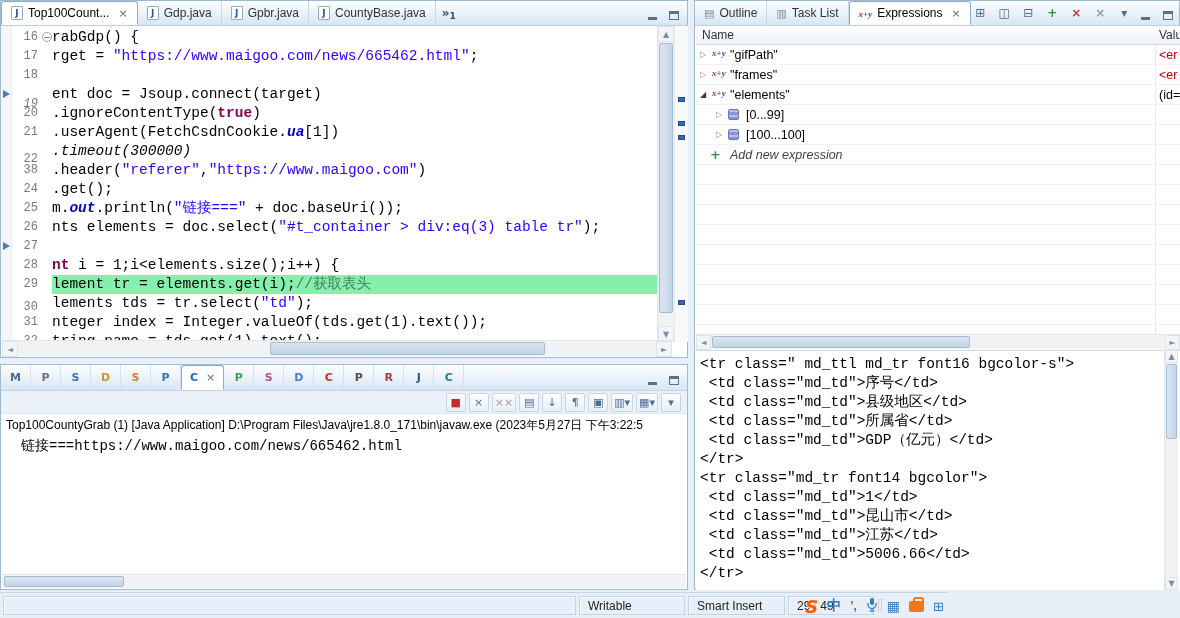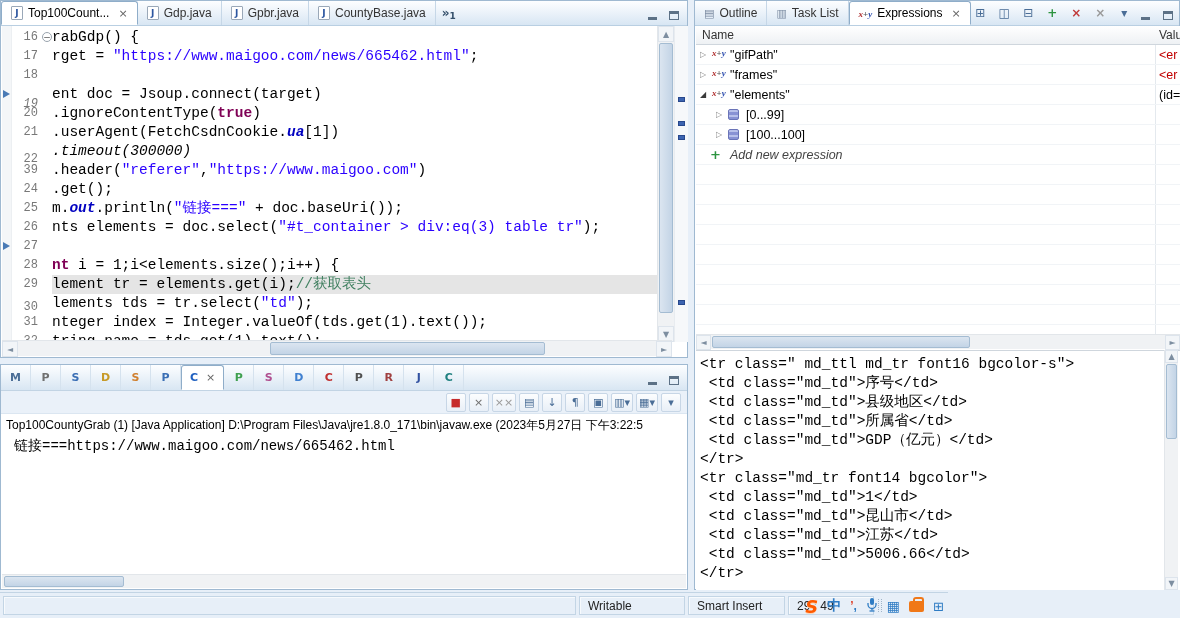--- a/index.html
+++ b/index.html
@@ -29,21 +29,21 @@
 
   
   #editor-body{position:absolute;left:1px;top:25px;width:686px;height:316px;background:#fff;overflow:hidden}
   #marker-bar{position:absolute;left:0;top:0;width:10px;height:100%;background:#f4f6f8;border-right:1px solid #eceff2}
   #gutter{position:absolute;left:10px;top:0;width:28px;height:100%}
   .lnum{position:absolute;right:2px;width:26px;text-align:right;font:12px "Liberation Mono",monospace;color:#787878;line-height:19px}
   #fold-col{position:absolute;left:40px;top:0;width:10px;height:100%}
   .fold{position:absolute;left:0;width:10px;height:10px;border:1px solid #9aa4ae;border-radius:50%;background:#fff;color:#555;font-size:9px;line-height:8px;text-align:center;font-family:"DejaVu Sans",sans-serif}
   #code-pane{position:absolute;left:50px;top:0;right:31px;height:100%}
   .codeline{position:absolute;left:0;width:100%;height:19px;white-space:pre;font-family:"Liberation Mono","DejaVu Sans Mono",monospace;font-size:14.5px;line-height:19px}
-  .rowblue{background:#e5e5e5}
+  .rowblue{background:#86efac}
   .hlgreen{background:#d6e4ae}
   .seg-d{color:#000}
   .seg-k{color:#7f0055;font-weight:bold}
   .seg-s{color:#2a00ff}
   .seg-c{color:#3f7f5f}
   .seg-f{color:#0000c0;font-style:italic;font-weight:bold}
   .marker{position:absolute;left:1px;width:0;height:0;border-top:4px solid transparent;border-bottom:4px solid transparent;border-left:7px solid #4a7ab5}
 
   
   .vscroll{position:absolute;width:17px;background:#f0f2f4;border-left:1px solid #e2e6ea}
@@ -56,21 +56,21 @@
 
   
   .ctabbar{position:absolute;left:0;top:0;right:0;height:26px;background:linear-gradient(#fdfeff,#d8e6f3);border-bottom:1px solid #c2d4e4;display:flex;align-items:stretch}
   .ctab{width:30px;display:flex;align-items:center;justify-content:center;border-right:1px solid #d5e2ee;cursor:default}
   .ctab.active{background:#fff;border:1px solid #8fadc9;border-bottom-color:#fff;border-radius:3px 3px 0 0;width:auto;padding:0 8px;gap:4px}
   .cicon{font:bold 11px "DejaVu Sans",sans-serif}
   #console-toolbar{position:absolute;left:0;top:26px;right:0;height:23px;background:#eaf1f9;border-bottom:1px solid #dbe6f1;display:flex;align-items:center;justify-content:flex-end;gap:3px;padding-right:6px}
   .tbtn{min-width:20px;height:19px;border:1px solid #c7d6e6;background:linear-gradient(#fcfdfe,#e8eff7);border-radius:2px;display:flex;align-items:center;justify-content:center;font-size:11px;padding:0 2px;cursor:default}
   #console-body{position:absolute;left:1px;top:49px;right:1px;bottom:15px;background:#fff;overflow:hidden}
   .console-title{font:12px "Liberation Sans",sans-serif;color:#000;padding:3px 4px 2px;white-space:nowrap}
-  .console-line{font:14px "Liberation Mono","DejaVu Sans Mono",monospace;padding:1px 12px;white-space:pre}
+  .console-line{font:14px "Liberation Mono","DejaVu Sans Mono",monospace;padding:1px 19px;white-space:pre}
   #console-hscroll{left:1px;right:1px;bottom:1px}
 
   
   .rtoolbar{display:flex;align-items:center;gap:5px;padding-right:4px}
   .rt-ic{width:19px;height:18px;display:flex;align-items:center;justify-content:center;font-size:12px;font-family:"DejaVu Sans",sans-serif;cursor:default}
   #expr-table{position:absolute;left:1px;top:25px;width:484px;height:308px;background:#fff;overflow:hidden}
   .expr-header{position:absolute;left:0;top:0;width:100%;height:19px;background:linear-gradient(#ffffff,#eef1f4);border-bottom:1px solid #cfd6dd;font-size:12px;color:#333}
   .col-name-h{position:absolute;left:6px;top:2px}
   .col-value-h{position:absolute;left:463px;top:2px;white-space:nowrap}
   .col-divider{position:absolute;left:459px;top:0;width:1px;height:100%;background:#e4e9ee}
@@ -149,21 +149,21 @@
         <div class="marker" style="top: 216px;"></div>
       </div>
     <div id="gutter">
         <div class="lnum" style="top: 2px;">16</div>
         <div class="lnum" style="top: 21px;">17</div>
         <div class="lnum" style="top: 40px;">18</div>
         <div class="lnum" style="top: 69px; font-style: italic;">19</div>
         <div class="lnum" style="top: 78px;">20</div>
         <div class="lnum" style="top: 97px; text-align: right;">21</div>
         <div class="lnum" style="top: 124px;">22</div>
-        <div class="lnum" style="top: 135px;">39</div>
+        <div class="lnum" style="top: 135px;">38</div>
         <div class="lnum" style="top: 154px;">24</div>
         <div class="lnum" style="top: 173px;">25</div>
         <div class="lnum" style="top: 192px;">26</div>
         <div class="lnum" style="top: 211px;">27</div>
         <div class="lnum" style="top: 230px;">28</div>
         <div class="lnum" style="top: 249px;">29</div>
         <div class="lnum" style="top: 272px;">30</div>
         <div class="lnum" style="top: 287px;">31</div>
         <div class="lnum" style="top: 306px;">32</div>
       </div>

